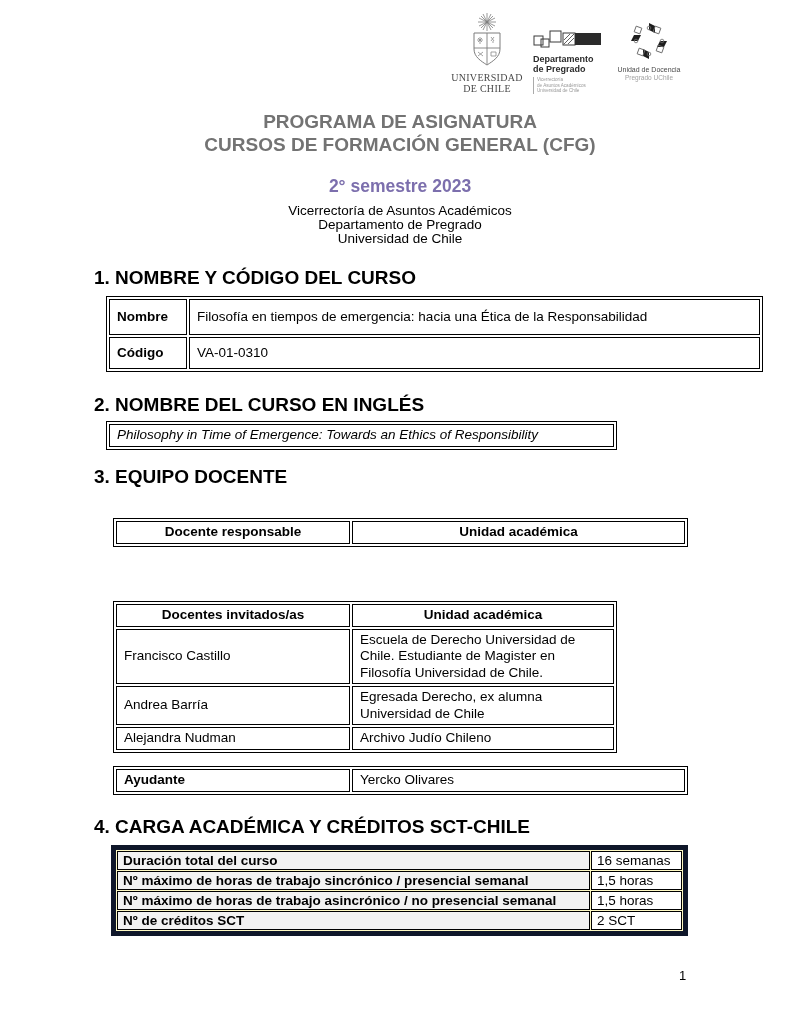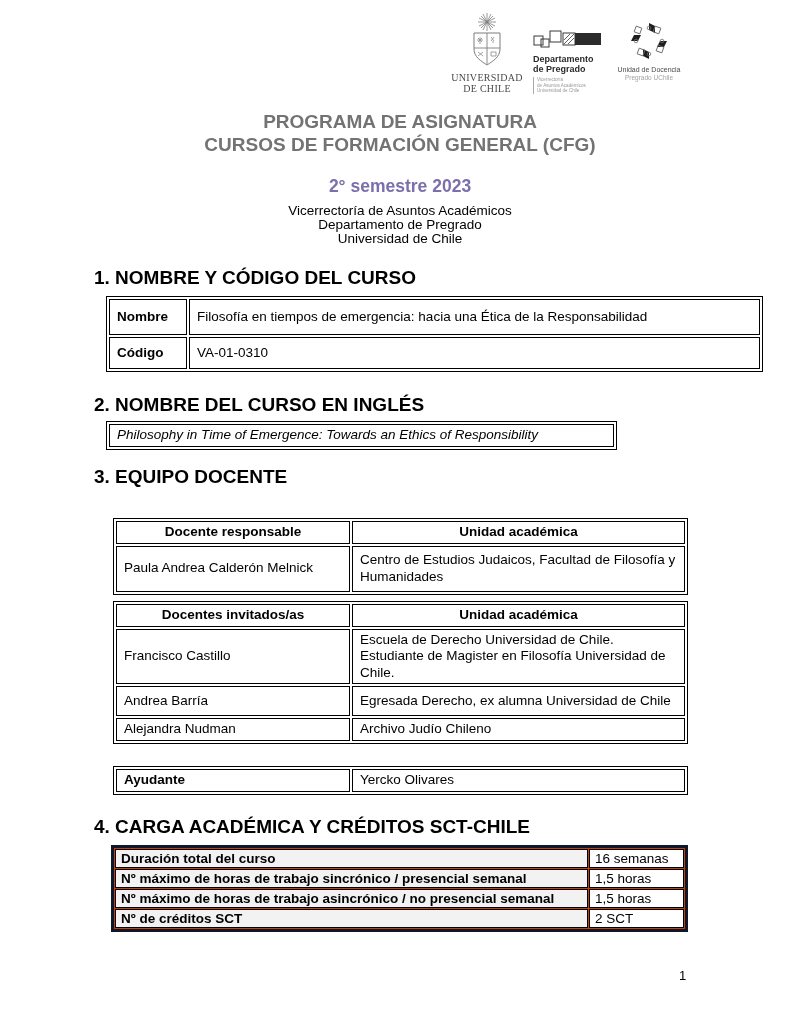--- a/index.html
+++ b/index.html
@@ -37,21 +37,21 @@
   
   .sec-h { position: absolute; left: 94px; font-size: 19px; font-weight: bold; white-space: nowrap; }
 
   
   table.doc { border-collapse: separate; border-spacing: 2px; border: 1px solid #000; background: #fff; table-layout: fixed; position: absolute; }
   table.doc td { border: 1px solid #000; font-size: 13.5px; line-height: 16.5px; padding: 2px 7px; vertical-align: middle; background: #fff; overflow: hidden; }
   td.lbl { background: #f2f2f2; font-weight: bold; }
   td.hdr { background: #f2f2f2; font-weight: bold; text-align: center; }
   .italic-cell { font-style: italic; }
 
-  table.t4 { border-collapse: separate; border-spacing: 1px; border: 3px solid #0f172a; background: #c2410c; table-layout: fixed; position: absolute; }
+  table.t4 { border-collapse: separate; border-spacing: 1px; border: 5px solid #0f172a; background: #fef9c3; table-layout: fixed; position: absolute; }
   table.t4 td { border: 1px solid #000; font-size: 13.5px; line-height: 15px; padding: 1px 5px; vertical-align: middle; background: #fff; white-space: nowrap; overflow: hidden; }
   table.t4 td.lbl { background: #f2f2f2; font-weight: bold; }
 
   .page-num { position: absolute; top: 968px; left: 679px; font-size: 13px; }
 
   svg { display: block; }
 </style>
 </head>
 <body>
 
@@ -186,28 +186,24 @@
   <table class="doc" style="top:495px; left:113px; width:575px;margin-top:23px;">
     <colgroup>
         <col style="width:234px">
         <col>
       </colgroup>
     <tbody>
         <tr>
       <td class="hdr" style="height:22px;">Docente responsable</td>
       <td class="hdr">Unidad académica</td>
     </tr>
-    <tr>
-      <td style="height:46px;">Paula Andrea Calderón Melnick</td>
-      <td>Centro de Estudios Judaicos, Facultad de Filosofía y Humanidades</td>
-    </tr>
-  </tbody>
-    </table>
-
-  <table class="doc" style="top:601px; left:113px; width:575px;">
+  </tbody>
+    </table>
+
+  <table class="doc" style="top:601px; left:113px; width:504px;">
     <colgroup>
         <col style="width:234px">
         <col>
       </colgroup>
     <tbody>
         <tr>
       <td class="hdr" style="height:22px;">Docentes invitados/as</td>
       <td class="hdr">Unidad académica</td>
     </tr>
     <tr>

